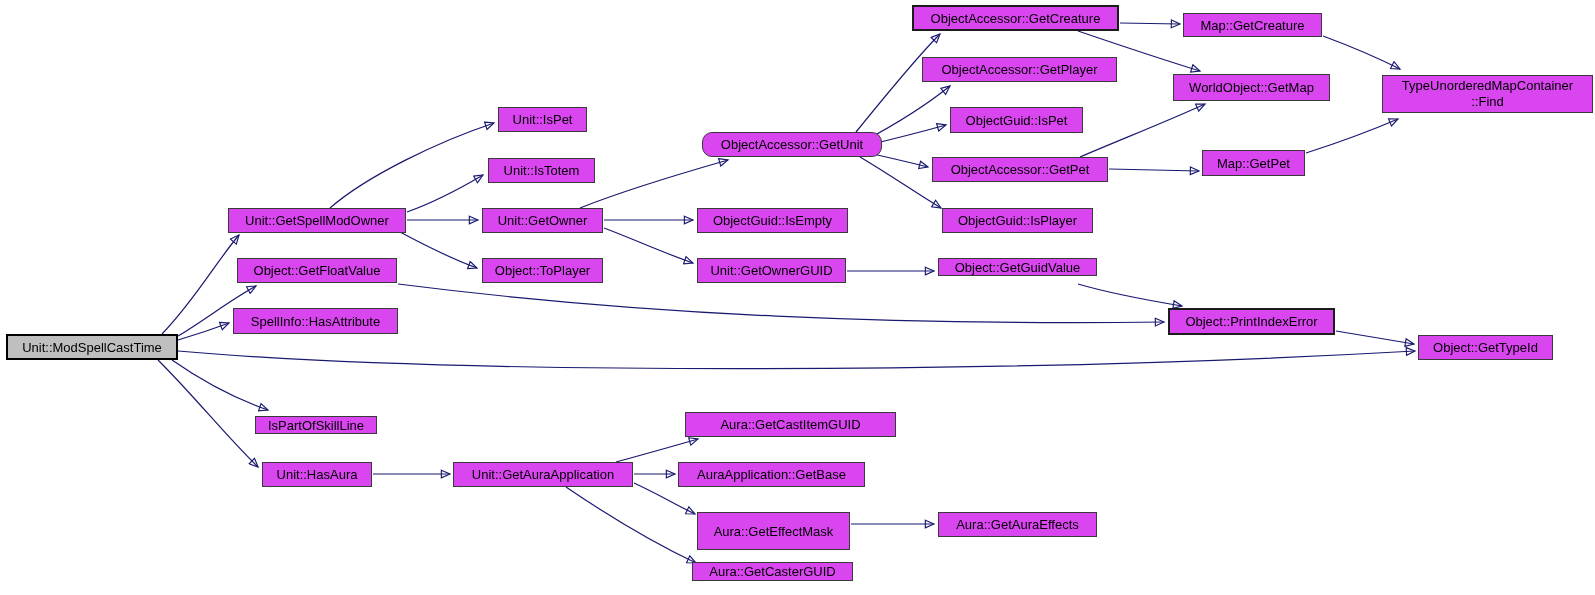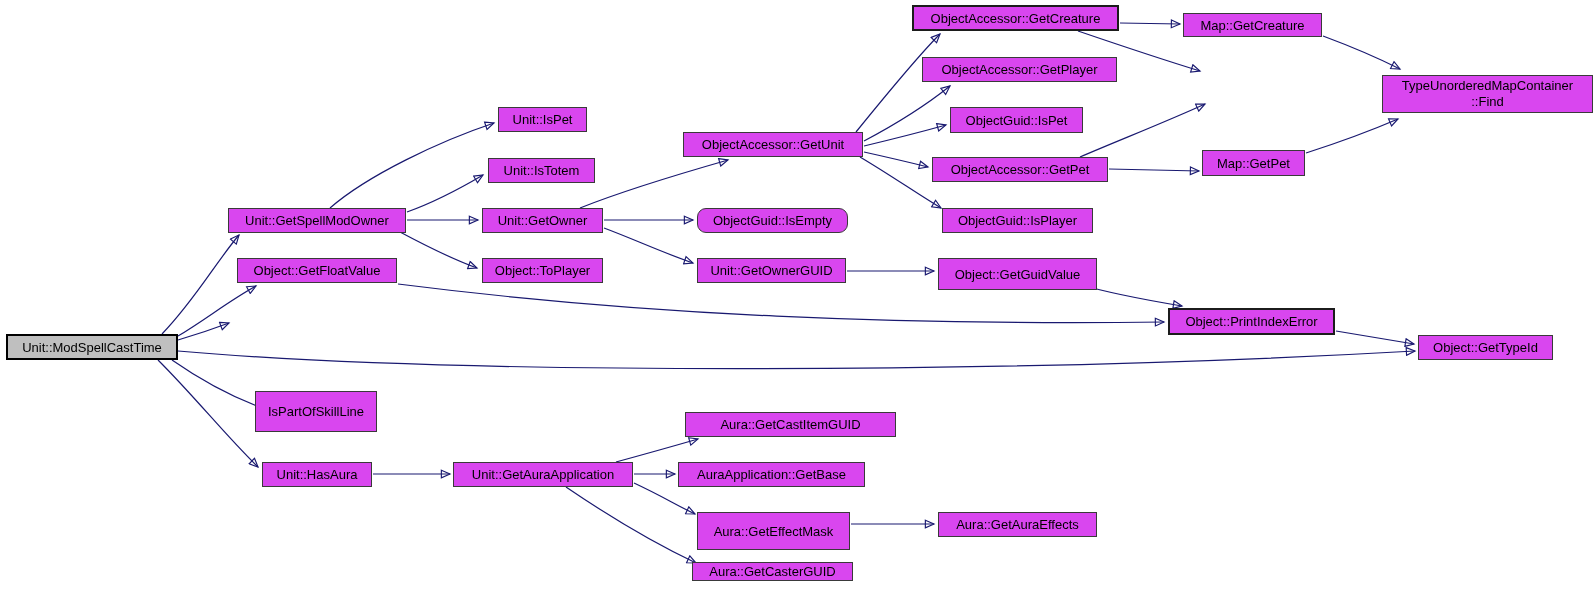--- a/index.html
+++ b/index.html
@@ -74,46 +74,48 @@
     <path marker-end="url(#arrow)" d="M 634,474 L 675,474"></path>
     <path marker-end="url(#arrow)" d="M 634,483 C 662,496 676,505 695,514"></path>
     <path marker-end="url(#arrow)" d="M 566,487 C 616,521 656,544 696,563"></path>
     <path marker-end="url(#arrow)" d="M 851,524 L 934,524"></path>
   </svg>
 
   <div class="node root" style="left:6px; top:334px; width:172px; height:26px;">Unit::ModSpellCastTime</div>
 
   <div class="node" style="left:228px; top:208px; width:178px; height:25px;">Unit::GetSpellModOwner</div>
   <div class="node" style="left:237px; top:258px; width:160px; height:25px;">Object::GetFloatValue</div>
-  <div class="node" style="left:255px; top:391px; width:122px; height:41px;">IsPartOfSkillLine</div>
+  <div class="node" style="left:233px; top:308px; width:165px; height:26px;">SpellInfo::HasAttribute</div>
+  <div class="node" style="left:255px; top:416px; width:122px; height:18px;">IsPartOfSkillLine</div>
   <div class="node" style="left:262px; top:462px; width:110px; height:25px;">Unit::HasAura</div>
 
   <div class="node" style="left:498px; top:107px; width:89px; height:25px;">Unit::IsPet</div>
   <div class="node" style="left:488px; top:158px; width:107px; height:25px;">Unit::IsTotem</div>
   <div class="node" style="left:482px; top:208px; width:121px; height:25px;text-align:center;">Unit::GetOwner</div>
   <div class="node" style="left:482px; top:258px; width:121px; height:25px;">Object::ToPlayer</div>
   <div class="node" style="left:453px; top:462px; width:180px; height:25px;">Unit::GetAuraApplication</div>
 
-  <div class="node" style="left:683px; top:132px; width:180px; height:25px;">ObjectAccessor::GetUnit</div>
-  <div class="node" style="left:697px; top:208px; width:151px; height:25px;border-radius:9px;">ObjectGuid::IsEmpty</div>
+  <div class="node" style="left:702px; top:132px; width:180px; height:25px;border-radius:10px;">ObjectAccessor::GetUnit</div>
+  <div class="node" style="left:697px; top:208px; width:151px; height:25px;">ObjectGuid::IsEmpty</div>
   <div class="node" style="left:697px; top:258px; width:149px; height:25px;">Unit::GetOwnerGUID</div>
   <div class="node" style="left:685px; top:412px; width:211px; height:25px;">Aura::GetCastItemGUID</div>
   <div class="node" style="left:678px; top:462px; width:187px; height:25px;">AuraApplication::GetBase</div>
   <div class="node" style="left:697px; top:512px; width:153px; height:38px;">Aura::GetEffectMask</div>
   <div class="node" style="left:692px; top:562px; width:161px; height:19px;">Aura::GetCasterGUID</div>
 
   <div class="node bold" style="left:912px; top:5px; width:207px; height:26px;">ObjectAccessor::GetCreature</div>
   <div class="node" style="left:922px; top:57px; width:195px; height:25px;">ObjectAccessor::GetPlayer</div>
   <div class="node" style="left:950px; top:107px; width:133px; height:26px;">ObjectGuid::IsPet</div>
   <div class="node" style="left:932px; top:157px; width:176px; height:25px;">ObjectAccessor::GetPet</div>
   <div class="node" style="left:942px; top:208px; width:151px; height:25px;">ObjectGuid::IsPlayer</div>
-  <div class="node" style="left:938px; top:258px; width:159px; height:32px;">Object::GetGuidValue</div>
+  <div class="node" style="left:938px; top:258px; width:159px; height:18px;">Object::GetGuidValue</div>
   <div class="node" style="left:938px; top:512px; width:159px; height:25px;">Aura::GetAuraEffects</div>
 
   <div class="node" style="left:1183px; top:13px; width:139px; height:24px;">Map::GetCreature</div>
+  <div class="node" style="left:1173px; top:74px; width:157px; height:27px;">WorldObject::GetMap</div>
   <div class="node" style="left:1202px; top:150px; width:103px; height:26px;">Map::GetPet</div>
   <div class="node bold" style="left:1168px; top:308px; width:167px; height:27px;">Object::PrintIndexError</div>
 
   <div class="node multiline" style="left:1382px; top:75px; width:211px; height:38px;">
     <span>TypeUnorderedMapContainer</span>
     <span>::Find</span>
   </div>
 
   <div class="node" style="left:1418px; top:335px; width:135px; height:25px;">Object::GetTypeId</div>
 

